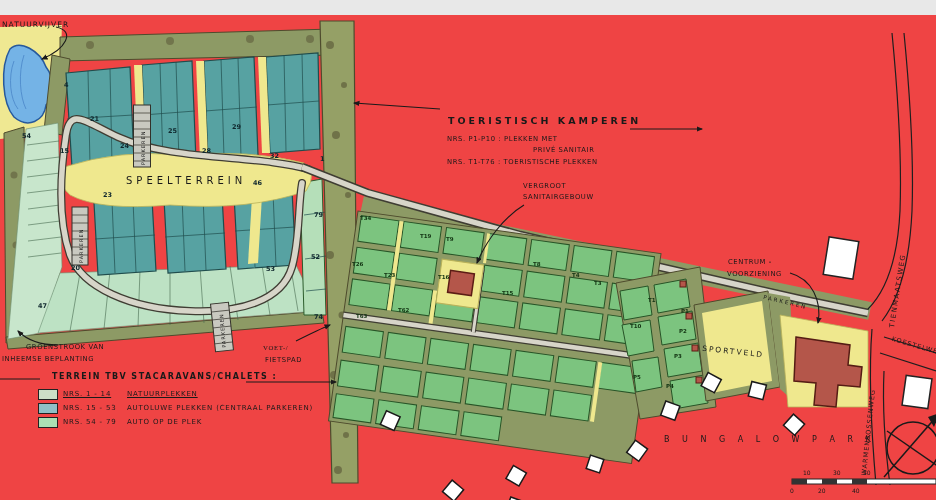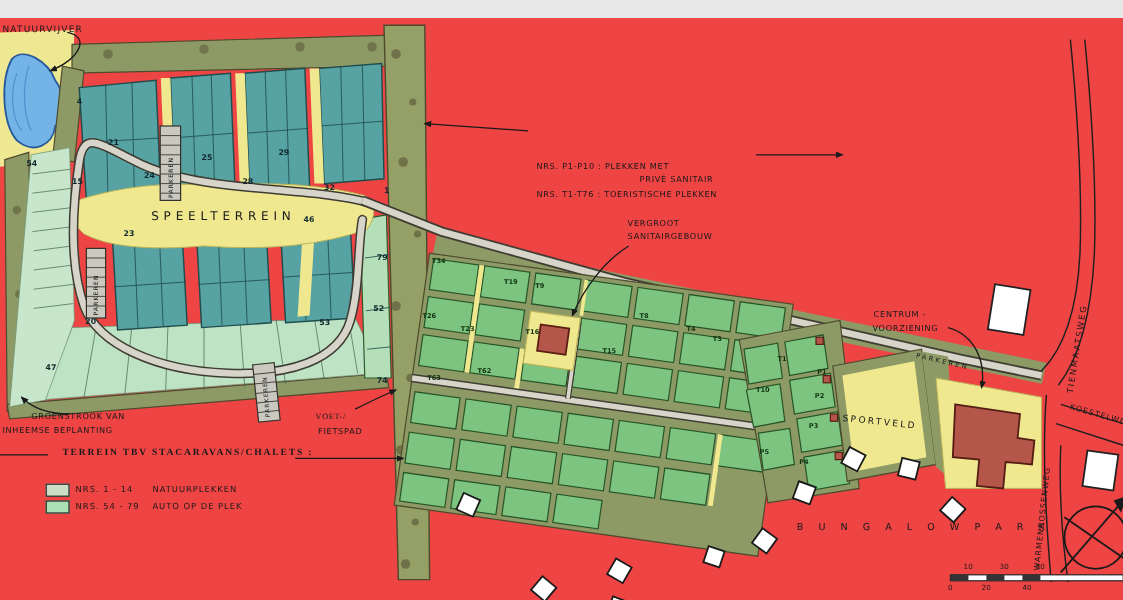--- a/index.html
+++ b/index.html
@@ -11,21 +11,21 @@
   .note{font-size:6.8px;letter-spacing:.6px;}
   .speel{font-size:10px;letter-spacing:4px;}
   .sport{font-size:7.5px;letter-spacing:2px;transform:rotate(6deg);}
   .bung{font-size:8px;letter-spacing:5px;}
   .vert{transform:rotate(-90deg);transform-origin:0 0;font-size:5px;letter-spacing:1px;}
   .vert3{transform:rotate(-95deg);transform-origin:0 0;font-size:5px;letter-spacing:1px;}
   .roadpark{transform:rotate(13deg);transform-origin:0 0;font-size:5.5px;letter-spacing:2px;}
   .tien{transform:rotate(-81deg);transform-origin:0 0;font-size:7px;letter-spacing:1.5px;}
   .koest{transform:rotate(16deg);transform-origin:0 0;font-size:6.5px;}
   .warm{transform:rotate(-84deg);transform-origin:0 0;font-size:6.5px;}
-  .leg-title{font-size:8px;letter-spacing:1.5px;font-weight:bold;font-family:Liberation Serif, serif;}
+  .leg-title{font-size:8px;letter-spacing:1.5px;font-weight:bold;}
   .leg-row{position:absolute;left:38px;display:flex;align-items:center;height:10px;}
   .swatch{display:inline-block;width:18px;height:9px;border:1px solid #222;margin-right:5px;}
   .leg-range{display:inline-block;width:64px;font-size:7px;letter-spacing:.8px;}
   .leg-label{font-size:7px;letter-spacing:.8px;}
   .pn{position:absolute;font-size:6.5px;font-weight:bold;color:#10282e;}
   .tn{position:absolute;font-size:5.5px;font-weight:bold;color:#123312;}
   .sn{position:absolute;font-size:6px;color:#191919;}
 </style>
 </head>
 <body>
@@ -260,20 +260,21 @@
     <path d="M790,258 C812,264 822,286 818,308" marker-end="url(#ah)"></path>
     <path d="M58,330 C38,330 26,324 18,316" marker-end="url(#ah)"></path>
     <path d="M296,326 C312,318 320,314 330,310" marker-end="url(#ah)"></path>
     <path d="M246,367 L336,367" marker-end="url(#ah)"></path>
     <path d="M0,364 L40,364"></path>
   </g>
 </svg>
 
 <div class="lbl" style="left:2px;top:5px;font-size:7.5px;">NATUURVIJVER</div>
 
+<div class="lbl title" style="left:448px;top:100px;">TOERISTISCH KAMPEREN</div>
 <div class="lbl note" style="left:447px;top:120px;">NRS. P1-P10 :  PLEKKEN MET</div>
 <div class="lbl note" style="left:533px;top:131px;">PRIVÉ SANITAIR</div>
 <div class="lbl note" style="left:447px;top:143px;">NRS. T1-T76 :  TOERISTISCHE PLEKKEN</div>
 
 <div class="lbl note" style="left:523px;top:167px;">VERGROOT</div>
 <div class="lbl note" style="left:523px;top:178px;">SANITAIRGEBOUW</div>
 
 <div class="lbl note" style="left:728px;top:243px;">CENTRUM -</div>
 <div class="lbl note" style="left:727px;top:255px;">VOORZIENING</div>
 
@@ -290,24 +291,29 @@
 <div class="lbl vert" style="left:140px;top:150px;">PARKEREN</div>
 <div class="lbl vert" style="left:78px;top:248px;">PARKEREN</div>
 <div class="lbl vert3" style="left:221px;top:333px;">PARKEREN</div>
 <div class="lbl roadpark" style="left:764px;top:279px;">PARKEREN</div>
 
 <div class="lbl tien" style="left:888px;top:312px;">TIENMAATSWEG</div>
 <div class="lbl koest" style="left:893px;top:320px;">KOESTELWEG</div>
 <div class="lbl warm" style="left:860px;top:460px;">WARMENBOSSENWEG</div>
 
 <div class="lbl leg-title" style="left:52px;top:357px;">TERREIN TBV STACARAVANS/CHALETS :</div>
-<div class="leg-row" style="top:388px;">
+<div class="leg-row" style="top:374px;text-decoration:underline;">
   <span class="swatch" style="background: rgb(204, 222, 198);"></span>
   <span class="leg-range">NRS. 1 - 14</span>
   <span class="leg-label">NATUURPLEKKEN</span>
+</div>
+<div class="leg-row" style="top:388px;">
+  <span class="swatch" style="background: rgb(143, 192, 198);"></span>
+  <span class="leg-range">NRS. 15 - 53</span>
+  <span class="leg-label">AUTOLUWE PLEKKEN (CENTRAAL PARKEREN)</span>
 </div>
 <div class="leg-row" style="top:402px;">
   <span class="swatch" style="background: rgb(171, 224, 180);"></span>
   <span class="leg-range">NRS. 54 - 79</span>
   <span class="leg-label">AUTO OP DE PLEK</span>
 </div>
 
 <span class="pn" style="left: 64px; top: 66px;">4</span>
     <span class="pn" style="left: 90px; top: 100px;">21</span>
     <span class="pn" style="left: 168px; top: 112px;">25</span>

